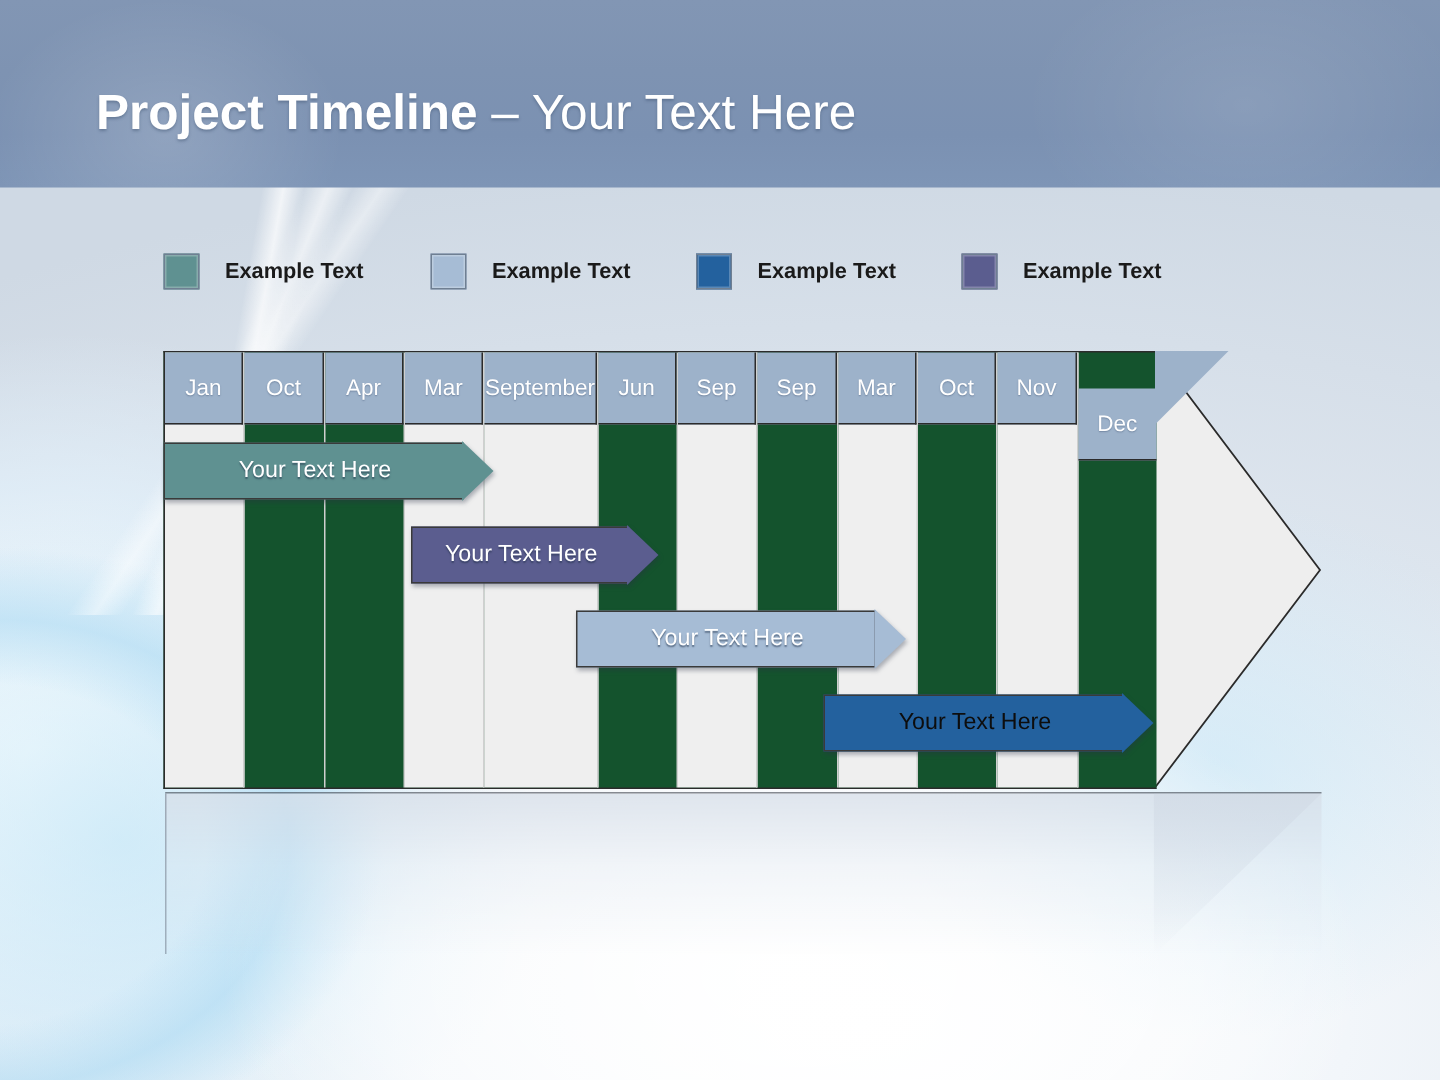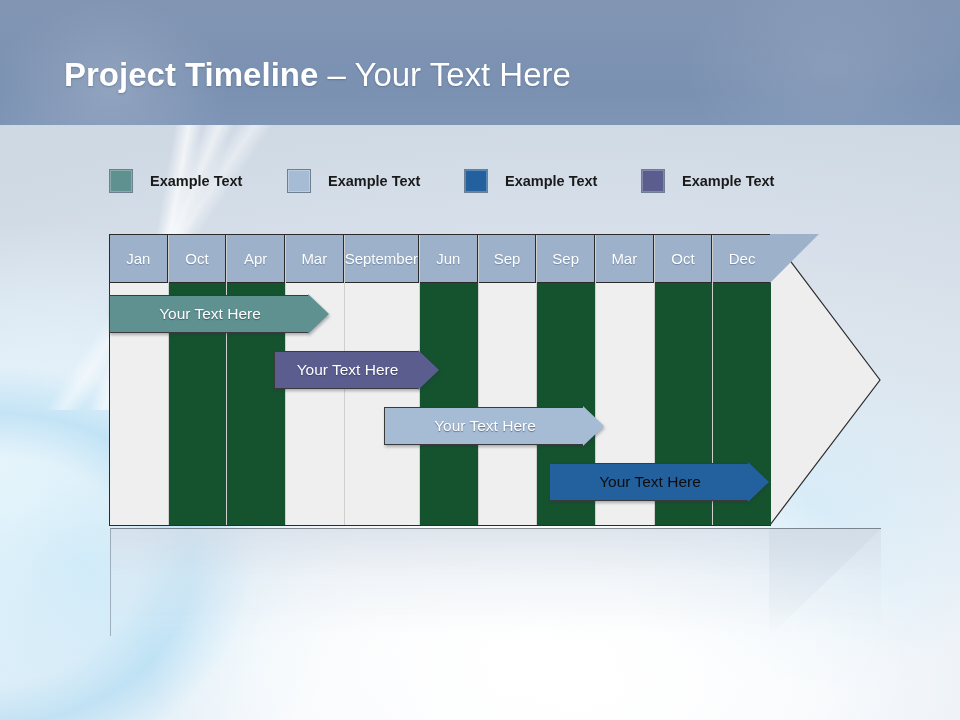--- a/index.html
+++ b/index.html
@@ -92,21 +92,21 @@
 
   .grid{
     position:absolute;left:0;top:0;width:662px;height:292px;
     display:flex;border:1px solid #2b2b2b;border-right:none;box-sizing:border-box;
     background:#14532d;
   }
   .col{
     flex:1 1 0;position:relative;border-right:1px solid #cfcfcf;box-sizing:border-box;
   }
   .col.shade{background:#efefef;}
-  .col:last-child{border-right:none;}
+  .col:last-child{border-right:none;margin-top:24px;}
   .col .mhead{
     height:48px;line-height:48px;text-align:center;
     background:#9db2ca;color:#ffffff;font-size:15px;
     border-bottom:1px solid #2b2b2b;border-right:1px solid #2b2b2b;
     box-sizing:border-box;
     text-shadow:0 1px 1px rgba(60,80,110,.45);
   }
   .col:last-child .mhead{border-right:none;}
 
   .head-tri{
@@ -223,20 +223,23 @@
         </div>
         <div class="col">
           <div class="mhead">Sep</div>
         </div>
         <div class="col shade">
           <div class="mhead">Mar</div>
         </div>
         <div class="col">
           <div class="mhead">Oct</div>
         </div>
+        <div class="col shade">
+          <div class="mhead">Nov</div>
+        </div>
         <div class="col">
           <div class="mhead">Dec</div>
         </div>
       </div>
     <div class="head-tri"></div>
 
     <div class="bars">
         <div class="bar" style="left: 0px; top: 12px; width: 220px;">
           <div class="body" style="background: rgb(95, 145, 145); width: 200px;"></div>
           <div class="tip" style="left: 199px; border-left: 21px solid rgb(95, 145, 145);"></div>

